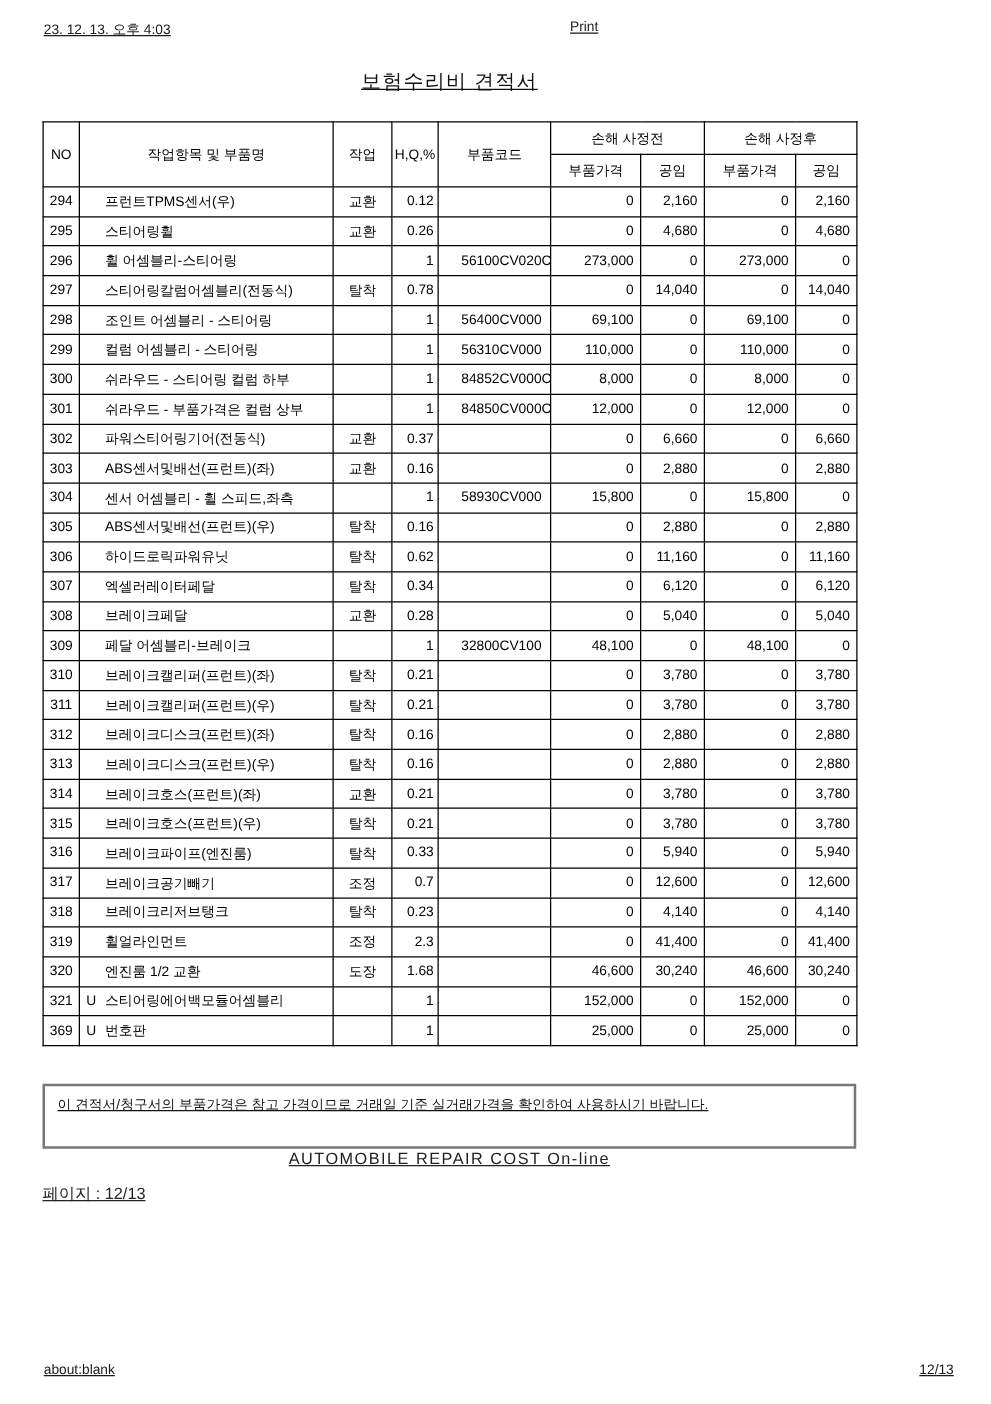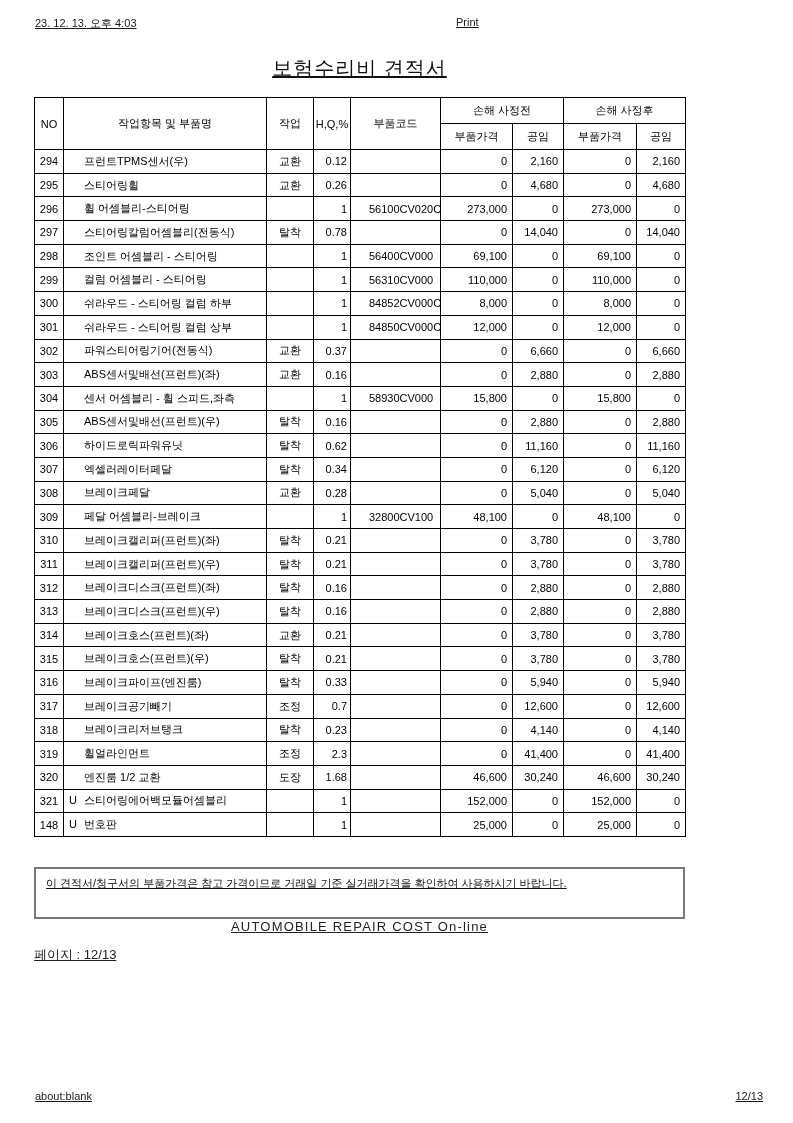--- a/index.html
+++ b/index.html
@@ -7,21 +7,21 @@
   body {
     position:relative;
     font-family:"Liberation Sans","DejaVu Sans",sans-serif;
     color:#000;
     overflow:hidden;
   }
   .abs { position:absolute;text-decoration:underline; }
   .meta-text { font-size:11px; color:#1a1a1a; }
   .doc-title {
     left:34px; top:55px; width:651px;
-    text-align:center; font-size:20px; letter-spacing:1px; color:#111;
+    text-align:center; font-size:16px; letter-spacing:1px; color:#111;
   }
   table.estimate {
     position:absolute; left:34px; top:97px; width:651px;
     border-collapse:collapse; table-layout:fixed;
     font-size:11px;
   }
   table.estimate th, table.estimate td {
     border:1px solid #000;
     overflow:hidden; white-space:nowrap;
   }
@@ -163,21 +163,21 @@
         <td class="c-work"></td>
         <td class="c-hq">1</td>
         <td class="c-code">84852CV000CVH</td>
         <td class="c-num">8,000</td>
         <td class="c-num">0</td>
         <td class="c-num">8,000</td>
         <td class="c-num">0</td>
       </tr>
       <tr>
         <td class="c-no">301</td>
-        <td class="c-name"><span class="prefix"></span><span>쉬라우드 - 스티어링 컬럼 상부</span></td>
+        <td class="c-name"><span class="prefix"></span><span>쉬라우드 - 부품가격은 컬럼 상부</span></td>
         <td class="c-work"></td>
         <td class="c-hq">1</td>
         <td class="c-code">84850CV000CVH</td>
         <td class="c-num">12,000</td>
         <td class="c-num">0</td>
         <td class="c-num">12,000</td>
         <td class="c-num">0</td>
       </tr>
       <tr>
         <td class="c-no">302</td>
@@ -393,21 +393,21 @@
         <td class="c-name"><span class="prefix">U</span><span>스티어링에어백모듈어셈블리</span></td>
         <td class="c-work"></td>
         <td class="c-hq">1</td>
         <td class="c-code"></td>
         <td class="c-num">152,000</td>
         <td class="c-num">0</td>
         <td class="c-num">152,000</td>
         <td class="c-num">0</td>
       </tr>
       <tr>
-        <td class="c-no">148</td>
+        <td class="c-no">369</td>
         <td class="c-name"><span class="prefix">U</span><span>번호판</span></td>
         <td class="c-work"></td>
         <td class="c-hq">1</td>
         <td class="c-code"></td>
         <td class="c-num">25,000</td>
         <td class="c-num">0</td>
         <td class="c-num">25,000</td>
         <td class="c-num">0</td>
       </tr>
     </tbody>

